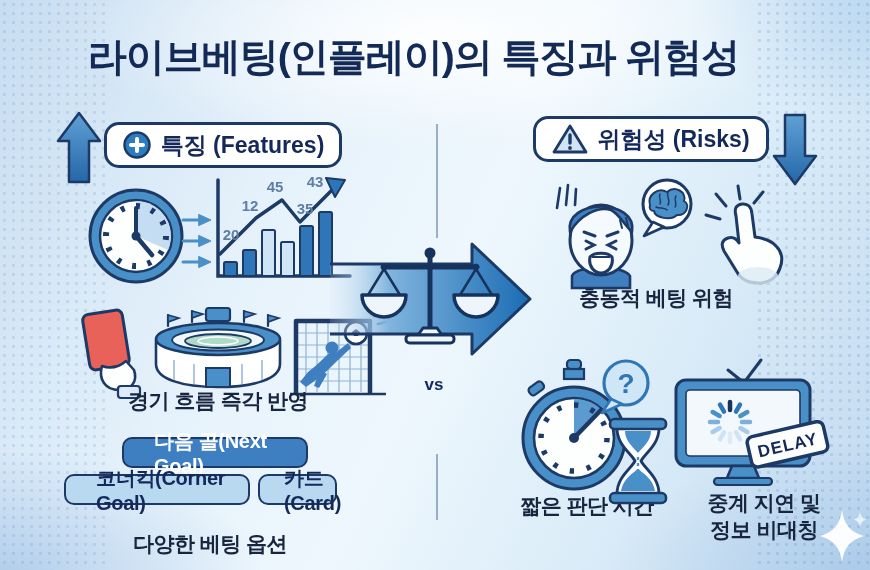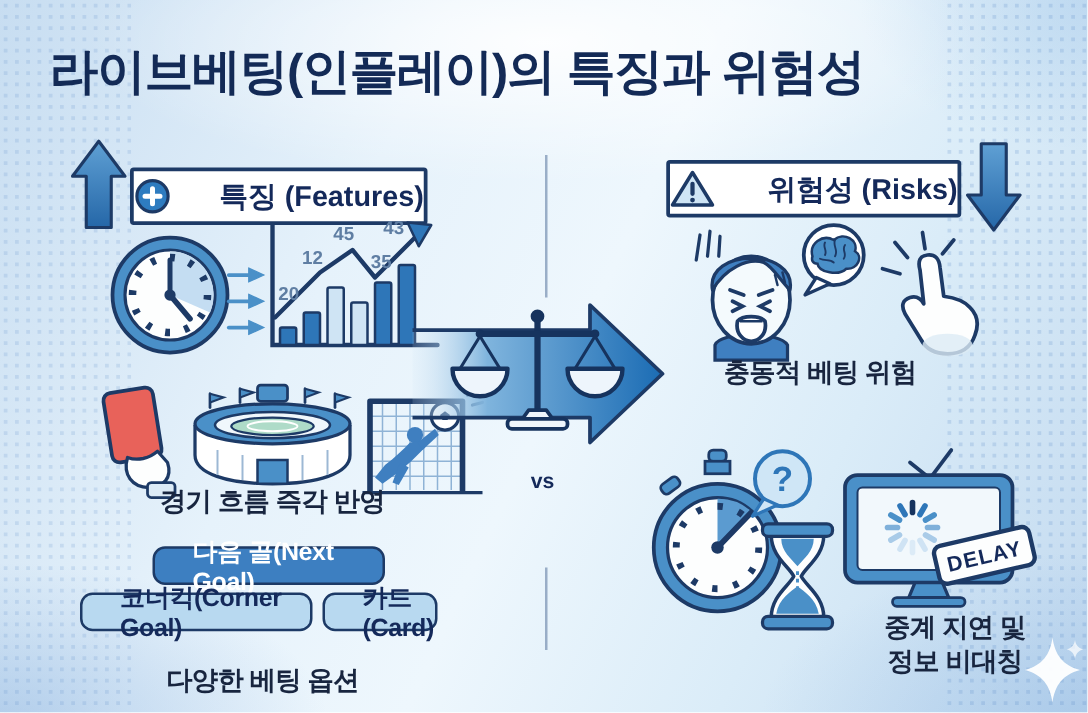--- a/index.html
+++ b/index.html
@@ -12,24 +12,24 @@
       radial-gradient(ellipse 42% 34% at 100% 102%, rgba(140,182,226,.45), rgba(140,182,226,0) 72%),
       radial-gradient(ellipse 30% 30% at 100% 0%, rgba(150,190,230,.4), rgba(150,190,230,0) 70%),
       linear-gradient(115deg,#c7ddf1 0%,#e6f2fb 32%,#eef7fd 52%,#daecf8 74%,#c2d9ef 100%);
   }
   .px{position:absolute;top:0;bottom:0;
     background-image:radial-gradient(rgba(80,130,195,.30) 1.6px, transparent 1.7px);
     background-size:9px 9px;pointer-events:none;}
   .px.left{left:0;width:105px;opacity:.55;}
   .px.right{right:0;width:115px;opacity:.65;}
   .title{position:absolute;left:0;top:30px;width:731px;text-align:center;
-    font-size:39px;font-weight:800;color:#132a56;letter-spacing:-1px;}
-  .pill{position:absolute;height:46px;background:#ffffff;border:3px solid #1d3a66;border-radius:3px;
-    display:flex;align-items:center;justify-content:space-between;gap:9px;box-sizing:border-box;
-    font-size:23px;font-weight:800;color:#14295a;margin-top:12px;}
+    font-size:39px;font-weight:800;color:#132a56;letter-spacing:-1px;padding-left:48px;}
+  .pill{position:absolute;height:46px;background:#ffffff;border:3px solid #1d3a66;border-radius:15px;
+    display:flex;align-items:center;justify-content:center;gap:9px;box-sizing:border-box;
+    font-size:23px;font-weight:800;color:#14295a;}
   .divider{position:absolute;left:436px;width:2px;background:#7d95b5;opacity:.75;}
   .d1{top:124px;height:114px;} .d2{top:454px;height:66px;}
   .cap{position:absolute;font-size:21px;font-weight:800;color:#18253f;text-align:center;letter-spacing:-.5px;}
   .chip{position:absolute;box-sizing:border-box;border:2.5px solid #1d3a66;border-radius:10px;
     display:flex;align-items:center;justify-content:center;font-size:20px;font-weight:800;letter-spacing:-.3px;padding-left:30px;}
   .chip.primary{background:#3d7fc1;color:#ffffff;}
   .chip.light{background:#b8d9f0;color:#14295a;}
   .abs{position:absolute;}
   svg{display:block;overflow:visible;}
   .ctr{position:absolute;left:320px;top:374px;width:228px;text-align:center;color:#14295a;}
@@ -179,21 +179,21 @@
     <path d="M66,21 L70,24 L68,28 L64,28 L62,24 Z" fill="#1d3a66"></path>
     <g stroke="#1d3a66" stroke-width="2.6" stroke-linecap="round">
       <path d="M84,8 L91,1"></path>
         <path d="M88,16 L96,14"></path>
     </g>
   </svg>
   <div class="cap" style="left:86px;top:387px;width:264px">경기 흐름 즉각 반영</div>
 
   <div class="chip primary" style="left:122px;top:437px;width:186px;height:31px">다음 골(Next Goal)</div>
   <div class="chip light" style="left:64px;top:474px;width:186px;height:31px">코너킥(Corner Goal)</div>
-  <div class="chip light" style="left:258px;top:474px;width:92px;height:31px">카드(Card)</div>
+  <div class="chip light" style="left:258px;top:474px;width:79px;height:31px">카드(Card)</div>
   <div class="cap" style="left:92px;top:530px;width:236px">다양한 베팅 옵션</div>
 
   <svg class="abs" style="left:330px;top:238px" width="205" height="122" viewBox="0 0 205 122">
     <defs>
         <linearGradient id="gAr" x1="0" y1="0" x2="1" y2="0">
       <stop offset="0" stop-color="#cfe4f4" stop-opacity=".15"></stop>
       <stop offset=".3" stop-color="#7fb4dd"></stop>
       <stop offset="1" stop-color="#1b6cb4"></stop>
         </linearGradient>
       </defs>
@@ -278,20 +278,21 @@
     <text x="30" y="35" text-anchor="middle" font-size="28" font-weight="800" fill="#2e76b8" font-family="Liberation Sans,sans-serif">?</text>
   </svg>
   <svg class="abs" style="left:604px;top:416px;z-index:3" width="68" height="90" viewBox="0 0 68 90">
     <path d="M13,12 L55,12 C55,29 41,37 37,45 C41,53 55,61 55,78 L13,78 C13,61 27,53 31,45 C27,37 13,29 13,12 Z" fill="#fdfefe" stroke="#1d3a66" stroke-width="2.8" stroke-linejoin="round"></path>
     <path d="M21,15 L47,15 C47,25 39,31 34,37 C29,31 21,25 21,15 Z" fill="#4a90c8"></path>
     <path d="M17,75 L51,75 C49,63 39,57 34,53 C29,57 19,63 17,75 Z" fill="#4a90c8"></path>
     <path d="M34,41 L34,56" stroke="#4a90c8" stroke-width="2.4" stroke-dasharray="3 3"></path>
     <rect x="6" y="3" width="56" height="10" rx="4.5" fill="#4a90c8" stroke="#1d3a66" stroke-width="2.6"></rect>
     <rect x="6" y="77" width="56" height="10" rx="4.5" fill="#4a90c8" stroke="#1d3a66" stroke-width="2.6"></rect>
   </svg>
+  <div class="cap" style="left:497px;top:492px;width:180px">짧은 판단 시간</div>
 
   <svg class="abs" style="left:668px;top:352px" width="155" height="145" viewBox="0 0 155 145">
     <g stroke="#1d3a66" stroke-width="3" stroke-linecap="round">
       <path d="M60,18 L75,30"></path>
         <path d="M93,8 L78,28"></path>
     </g>
     <rect x="8" y="28" width="134" height="86" rx="10" fill="#4a90c8" stroke="#1d3a66" stroke-width="3"></rect>
     <rect x="18" y="38" width="114" height="66" rx="4" fill="#f2f8fc" stroke="#1d3a66" stroke-width="1.6"></rect>
     <g stroke-width="4.5" stroke-linecap="round">
       <line x1="62" y1="50" x2="62" y2="58" stroke="#16335e" transform="rotate(0 62 70)"></line>

